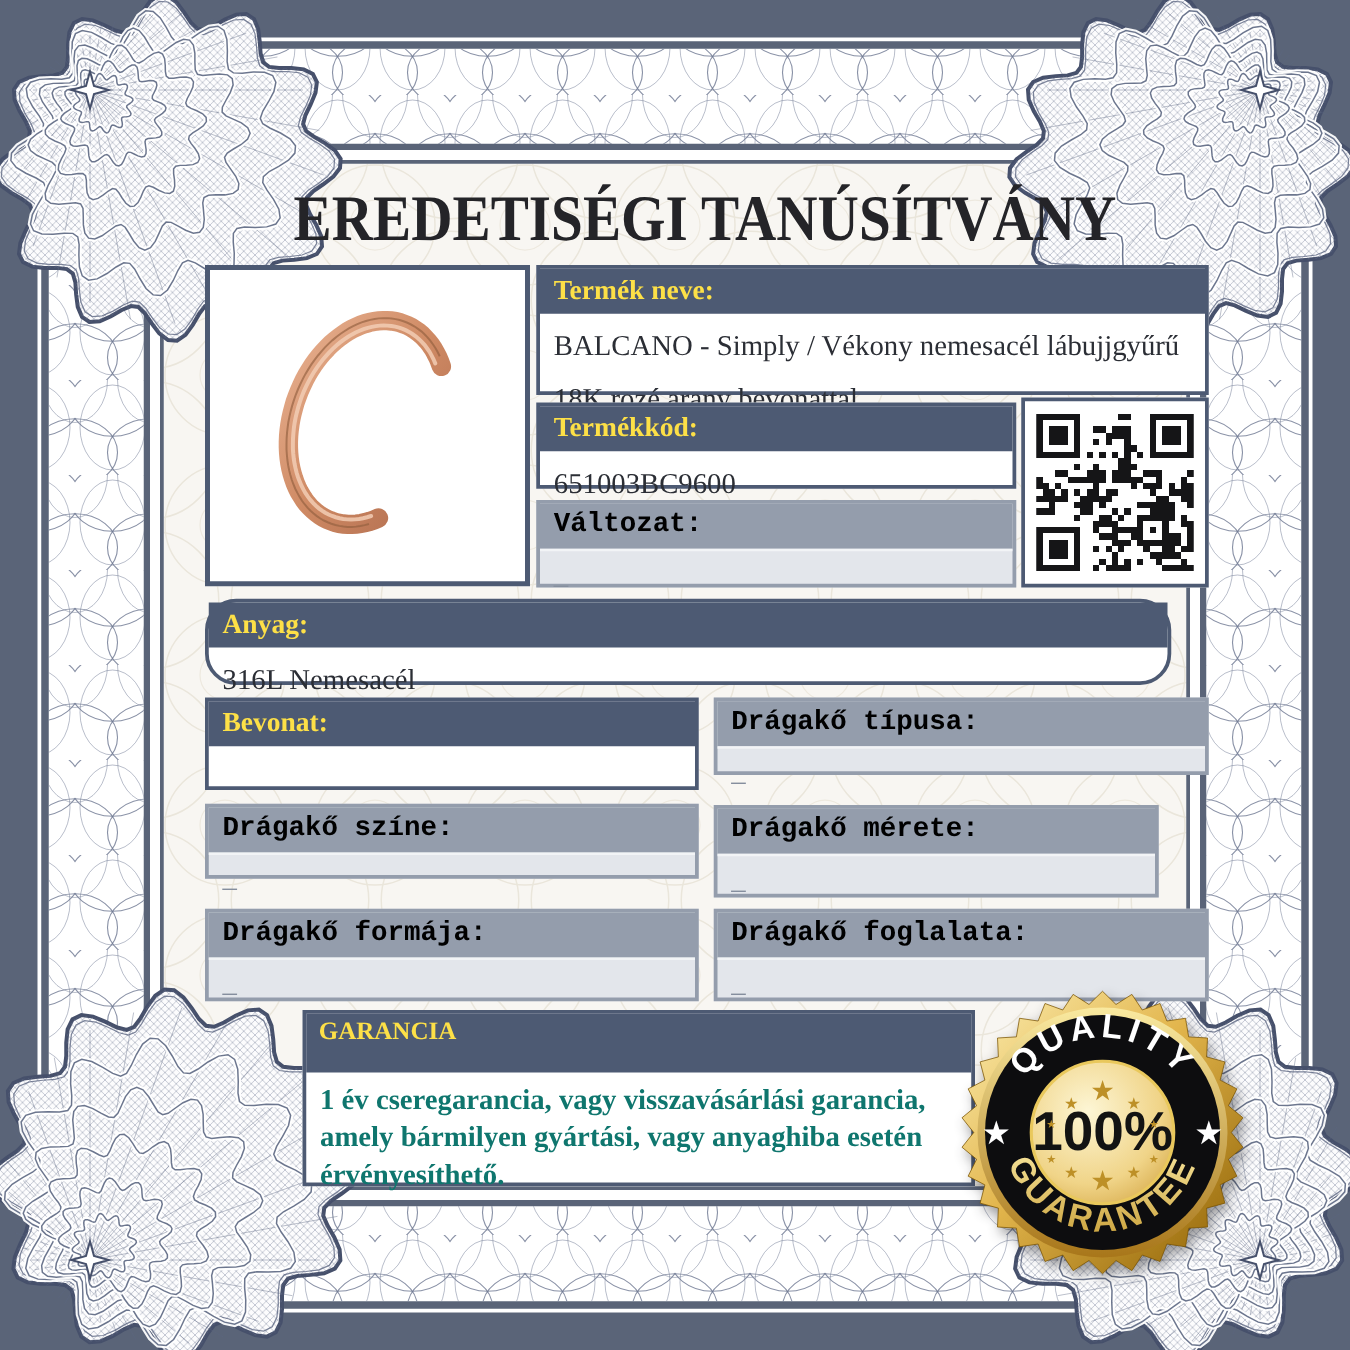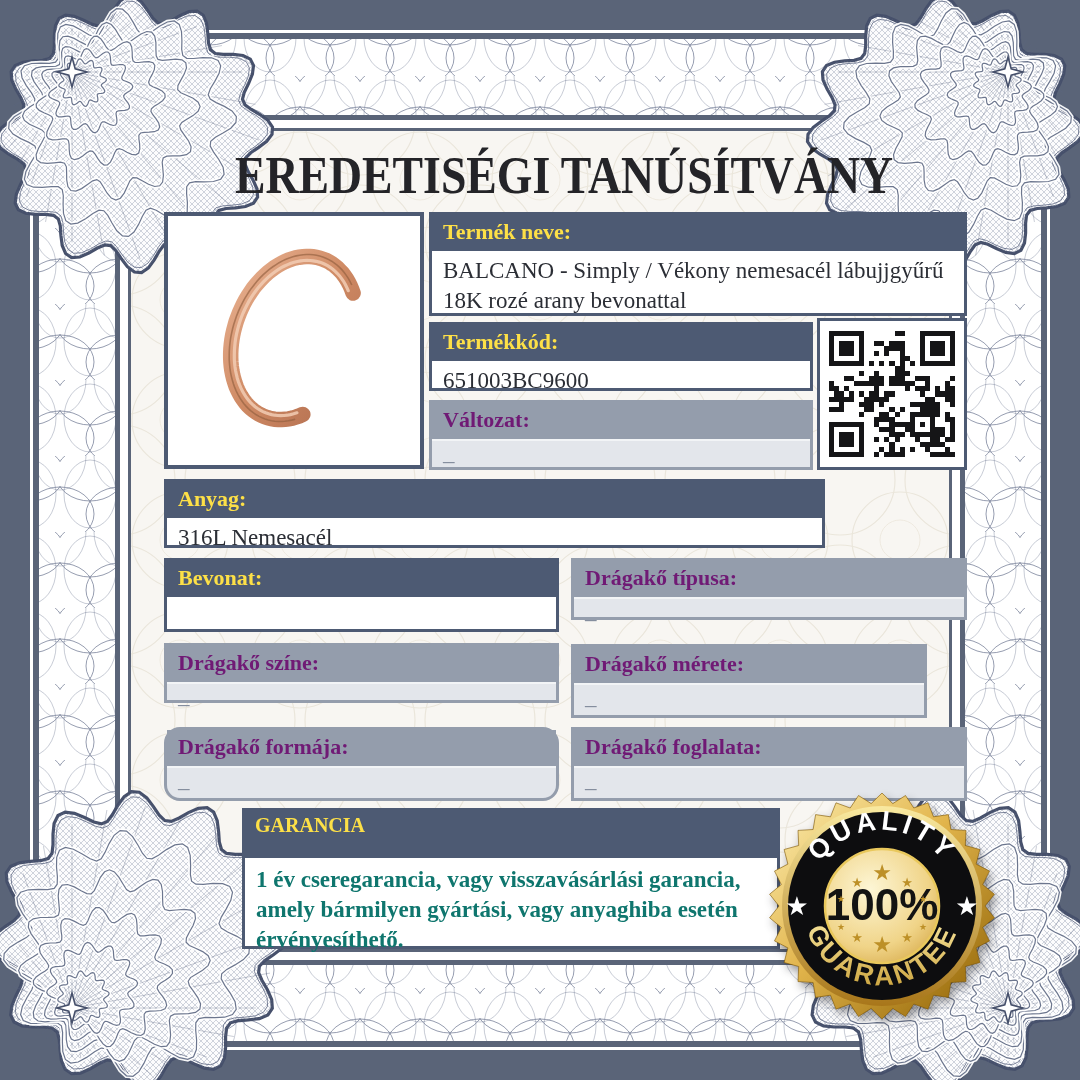--- a/index.html
+++ b/index.html
@@ -12,41 +12,41 @@
   .content{position:absolute;left:0;top:0;width:1080px;height:1080px;z-index:2;margin-left:24px;}
 
   .cert-title{
     position:absolute;left:0;top:146px;width:1080px;text-align:center;
     font-size:52px;font-weight:700;color:#242428;letter-spacing:0px;
     transform:scaleX(.88);
   }
 
   .box{position:absolute;border:3px solid #4d5a73;background:#ffffff;box-sizing:border-box;}
   .box .hdr{background:#4d5a73;color:#fde047;font-weight:700;font-size:22px;line-height:26px;padding:4px 11px 6px;}
-  .box .val{font-size:23px;line-height:30px;color:#2b2e35;padding:5px 11px 18px;}
+  .box .val{font-size:23px;line-height:42px;color:#2b2e35;padding:5px 11px 18px;}
   .box.empty{border-color:#949dac;background:#e3e6eb;}
-  .box.empty .hdr{background:#949dac;color:#701a75;}
+  .box.empty .hdr{background:#949dac;color:#000000;font-family:Liberation Mono, monospace;}
   .box.empty .val{color:#858e9e;border-top:2px solid #f2f4f6;}
 
   .image-box{position:absolute;left:140px;top:212px;width:260px;height:257px;
     background:#ffffff;border:4px solid #4d5a73;box-sizing:border-box;}
   .image-box svg{display:block;}
 
   .name-box{left:405px;top:212px;width:538px;height:104px;}
   .code-box{left:405px;top:322px;width:384px;height:69px;}
   .variant-box{left:405px;top:400px;width:384px;height:70px;}
   .qr-box{position:absolute;left:793px;top:318px;width:150px;height:152px;
     background:#ffffff;border:3px solid #4d5a73;box-sizing:border-box;
     display:flex;align-items:center;justify-content:center;}
-  .material-box{left:140px;top:479px;width:661px;height:69px;}
+  .material-box{left:140px;top:479px;width:773px;height:69px;border-radius:25px;}
   .coating-box{left:140px;top:558px;width:395px;height:74px;}
   .type-box{left:547px;top:558px;width:396px;height:62px;}
   .color-box{left:140px;top:643px;width:395px;height:60px;}
   .size-box{left:547px;top:644px;width:356px;height:74px;}
-  .shape-box{left:140px;top:727px;width:395px;height:74px;border-radius:16px;}
+  .shape-box{left:140px;top:727px;width:395px;height:74px;}
   .setting-box{left:547px;top:727px;width:396px;height:74px;}
 
   .warranty-box{left:218px;top:808px;width:538px;height:141px;}
   .warranty-box .hdr{font-size:20px;line-height:22px;padding:3px 10px 22px;}
   .warranty-box .val{font-weight:700;font-size:23px;line-height:30px;color:#0f766e;padding:7px 11px;}
 
   .badge{position:absolute;left:744px;top:792px;width:228px;height:228px;z-index:3;
     filter:drop-shadow(3px 5px 5px rgba(20,20,25,.45));}
   .badge text{font-family:"Liberation Sans", sans-serif;}
 </style>

